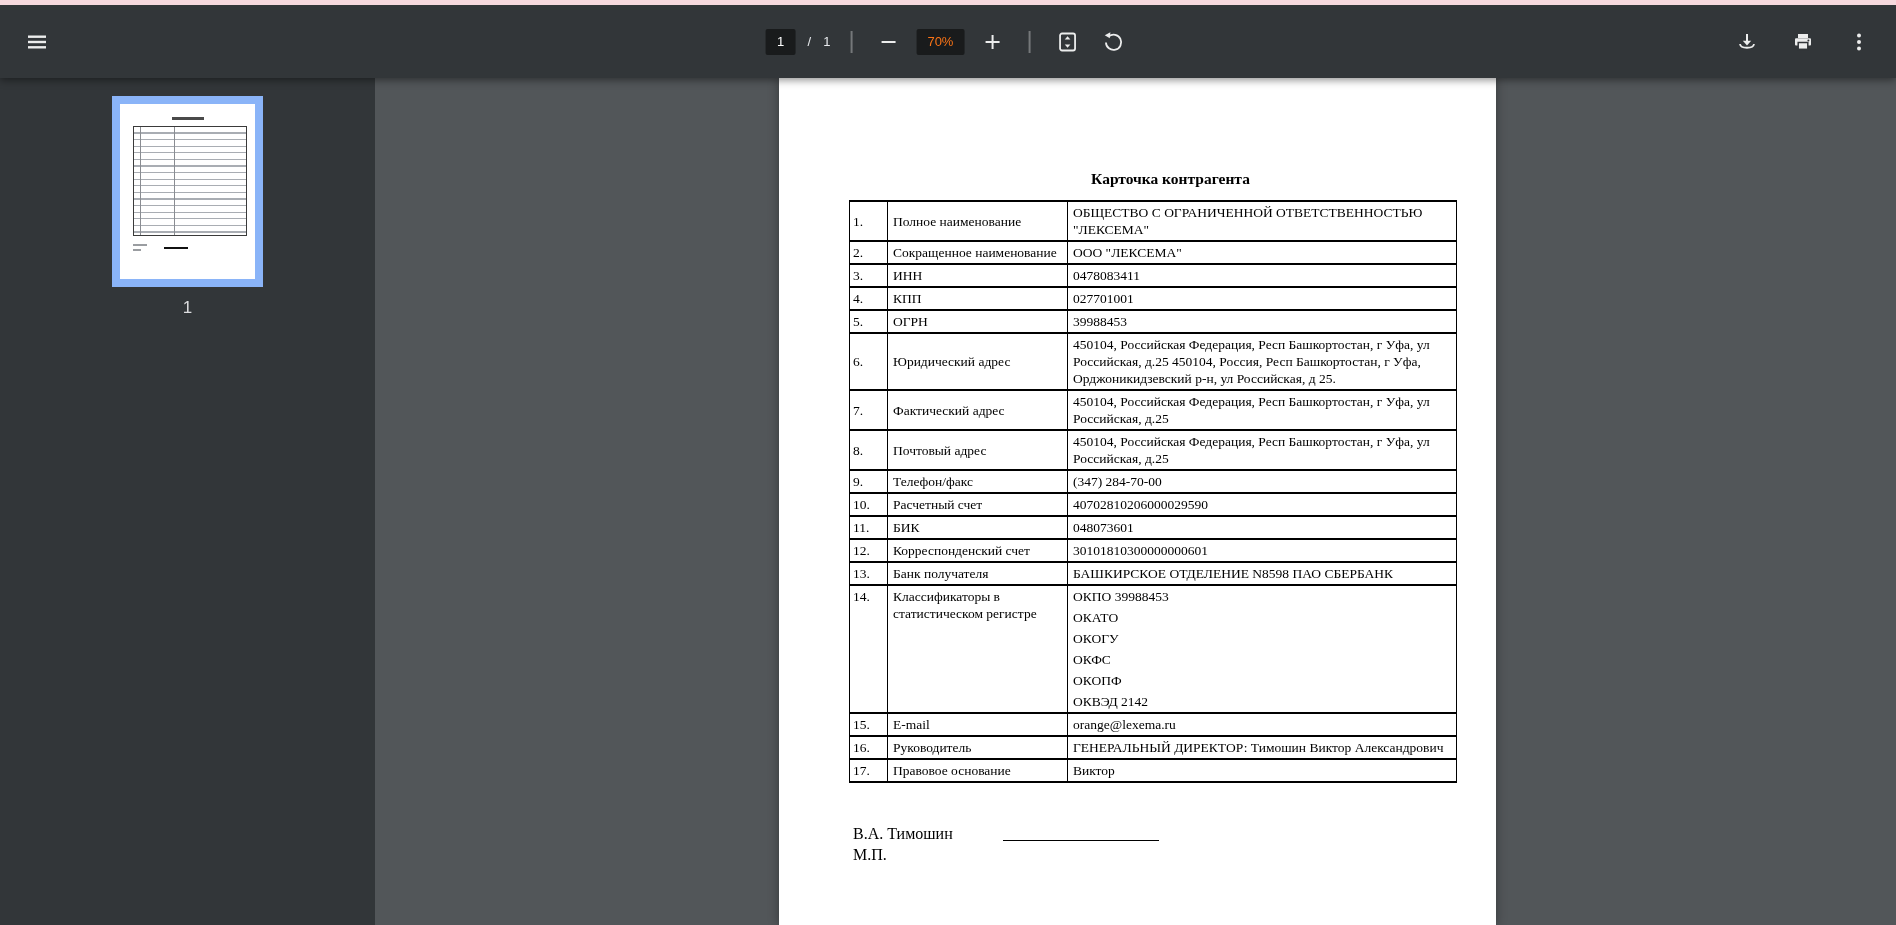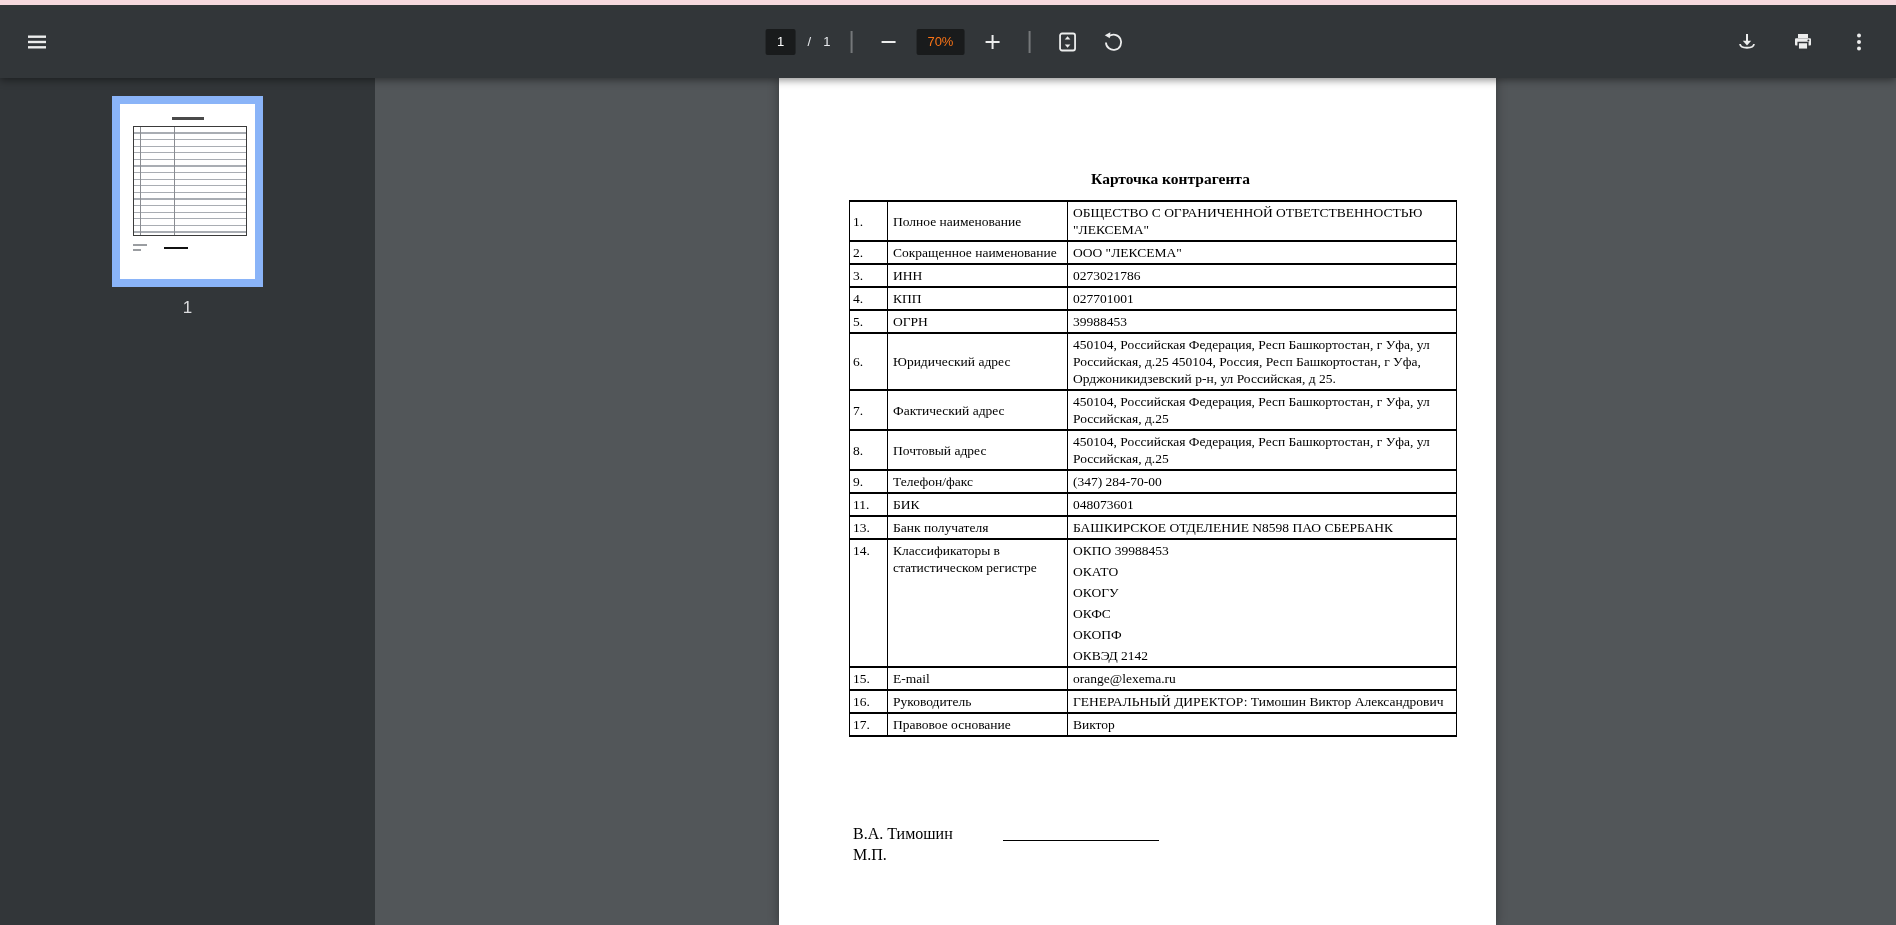--- a/index.html
+++ b/index.html
@@ -175,21 +175,21 @@
             <td class="c-value">ОБЩЕСТВО С ОГРАНИЧЕННОЙ ОТВЕТСТВЕННОСТЬЮ "ЛЕКСЕМА"</td>
           </tr>
           <tr>
             <td class="c-num">2.</td>
             <td class="c-label">Сокращенное наименование</td>
             <td class="c-value">ООО "ЛЕКСЕМА"</td>
           </tr>
           <tr>
             <td class="c-num">3.</td>
             <td class="c-label">ИНН</td>
-            <td class="c-value">0273021786</td>
+            <td class="c-value">0478083411</td>
           </tr>
           <tr>
             <td class="c-num">4.</td>
             <td class="c-label">КПП</td>
             <td class="c-value">027701001</td>
           </tr>
           <tr>
             <td class="c-num">5.</td>
             <td class="c-label">ОГРН</td>
             <td class="c-value">39988453</td>
@@ -208,23 +208,33 @@
             <td class="c-num">8.</td>
             <td class="c-label">Почтовый адрес</td>
             <td class="c-value">450104, Российская Федерация, Респ Башкортостан, г Уфа, ул Российская, д.25</td>
           </tr>
           <tr>
             <td class="c-num">9.</td>
             <td class="c-label">Телефон/факс</td>
             <td class="c-value">(347) 284-70-00</td>
           </tr>
           <tr>
+            <td class="c-num">10.</td>
+            <td class="c-label">Расчетный счет</td>
+            <td class="c-value">40702810206000029590</td>
+          </tr>
+          <tr>
             <td class="c-num">11.</td>
             <td class="c-label">БИК</td>
             <td class="c-value">048073601</td>
+          </tr>
+          <tr>
+            <td class="c-num">12.</td>
+            <td class="c-label">Корреспонденский счет</td>
+            <td class="c-value">30101810300000000601</td>
           </tr>
           <tr>
             <td class="c-num">13.</td>
             <td class="c-label">Банк получателя</td>
             <td class="c-value">БАШКИРСКОЕ ОТДЕЛЕНИЕ N8598 ПАО СБЕРБАНК</td>
           </tr>
           <tr class="top">
             <td class="c-num">14.</td>
             <td class="c-label">Классификаторы в статистическом регистре</td>
             <td class="c-value">

